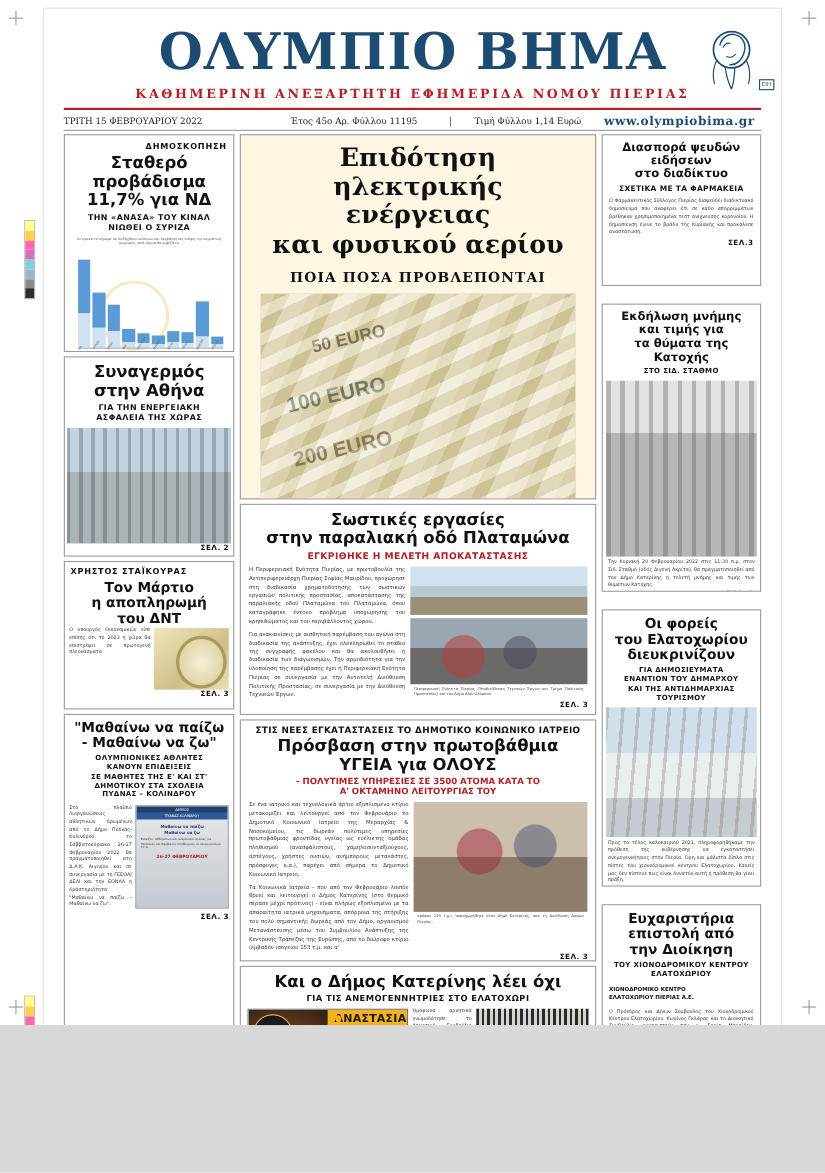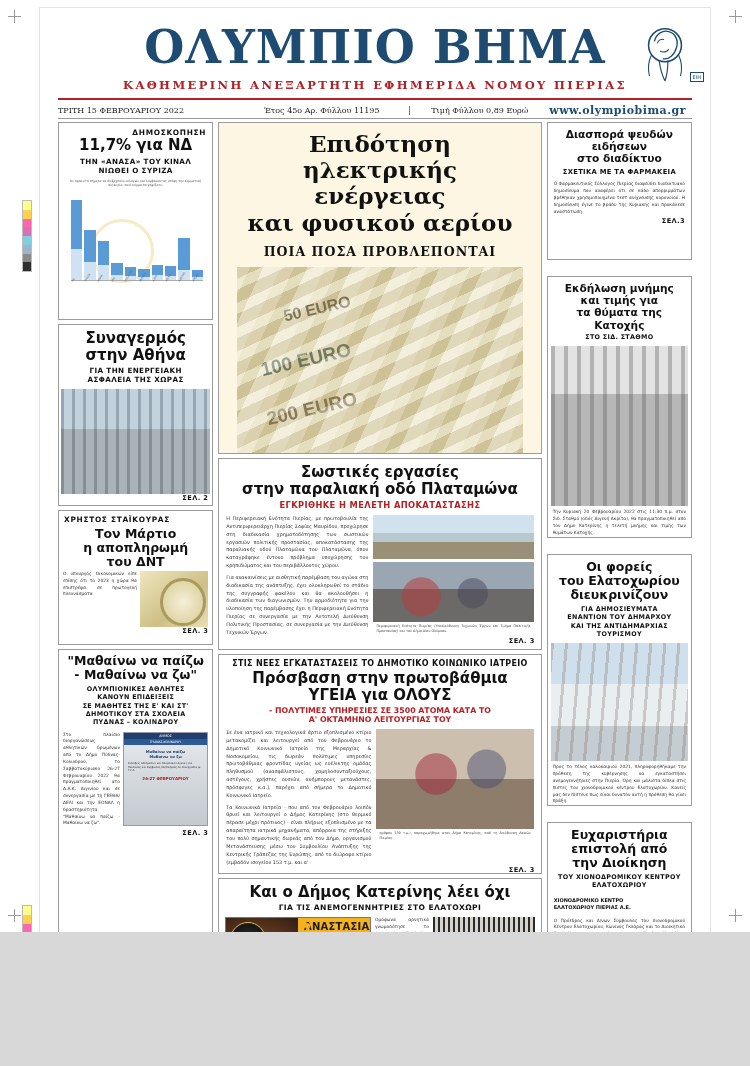--- a/index.html
+++ b/index.html
@@ -173,32 +173,33 @@
         <path d="M16 34c-3 6-4 14-2 22M44 34c3 6 4 14 2 22" fill="none" stroke="#1d4b72" stroke-width="1.1"></path>
       </svg>
       <div class="mh-eik">ΕΙΗ</div>
 
       <div class="mh-sub">ΚΑΘΗΜΕΡΙΝΗ ΑΝΕΞΑΡΤΗΤΗ ΕΦΗΜΕΡΙΔΑ ΝΟΜΟΥ ΠΙΕΡΙΑΣ</div>
       <div class="mh-redline"></div>
 
       <div class="mh-infobar">
         <div class="mh-date">ΤΡΙΤΗ 15 ΦΕΒΡΟΥΑΡΙΟΥ 2022</div>
         <div class="mh-issue">Έτος 45ο Αρ. Φύλλου 11195</div>
-        <div class="mh-price">Τιμή Φύλλου 0,89 Ευρώ</div>
+        <div class="mh-price">Τιμή Φύλλου 1,14 Ευρώ</div>
         <div class="mh-site">www.olympiobima.gr</div>
       </div>
       <div class="mh-greyline"></div>
     </div>
 
     <div class="cols">
 
       <div class="col-l">
 
         <div class="box poll" style="height:188px;">
           <div class="kicker">ΔΗΜΟΣΚΟΠΗΣΗ</div>
+          <div class="hl" style="margin-top:3px;">Σταθερό προβάδισμα</div>
           <div class="hl">11,7% για ΝΔ</div>
           <div class="sub" style="margin-top:3px;">ΤΗΝ «ΑΝΑΣΑ» ΤΟΥ ΚΙΝΑΛ</div>
           <div class="sub">ΝΙΩΘΕΙ Ο ΣΥΡΙΖΑ</div>
           <div class="poll-note">Αν προκειτο σήμερα να διεξαχθούν εκλογών και λαμβάνοντας υπόψη την κομματική συγκυρία, ποιό κόμμα θα ψηφίζατε;</div>
 
           <div class="chartwrap">
             <div class="wmark"></div>
             <div class="chart" id="chart-bars">
                 <div class="bar">
                   <div class="upper" style="height: 49.2945px;"></div>

